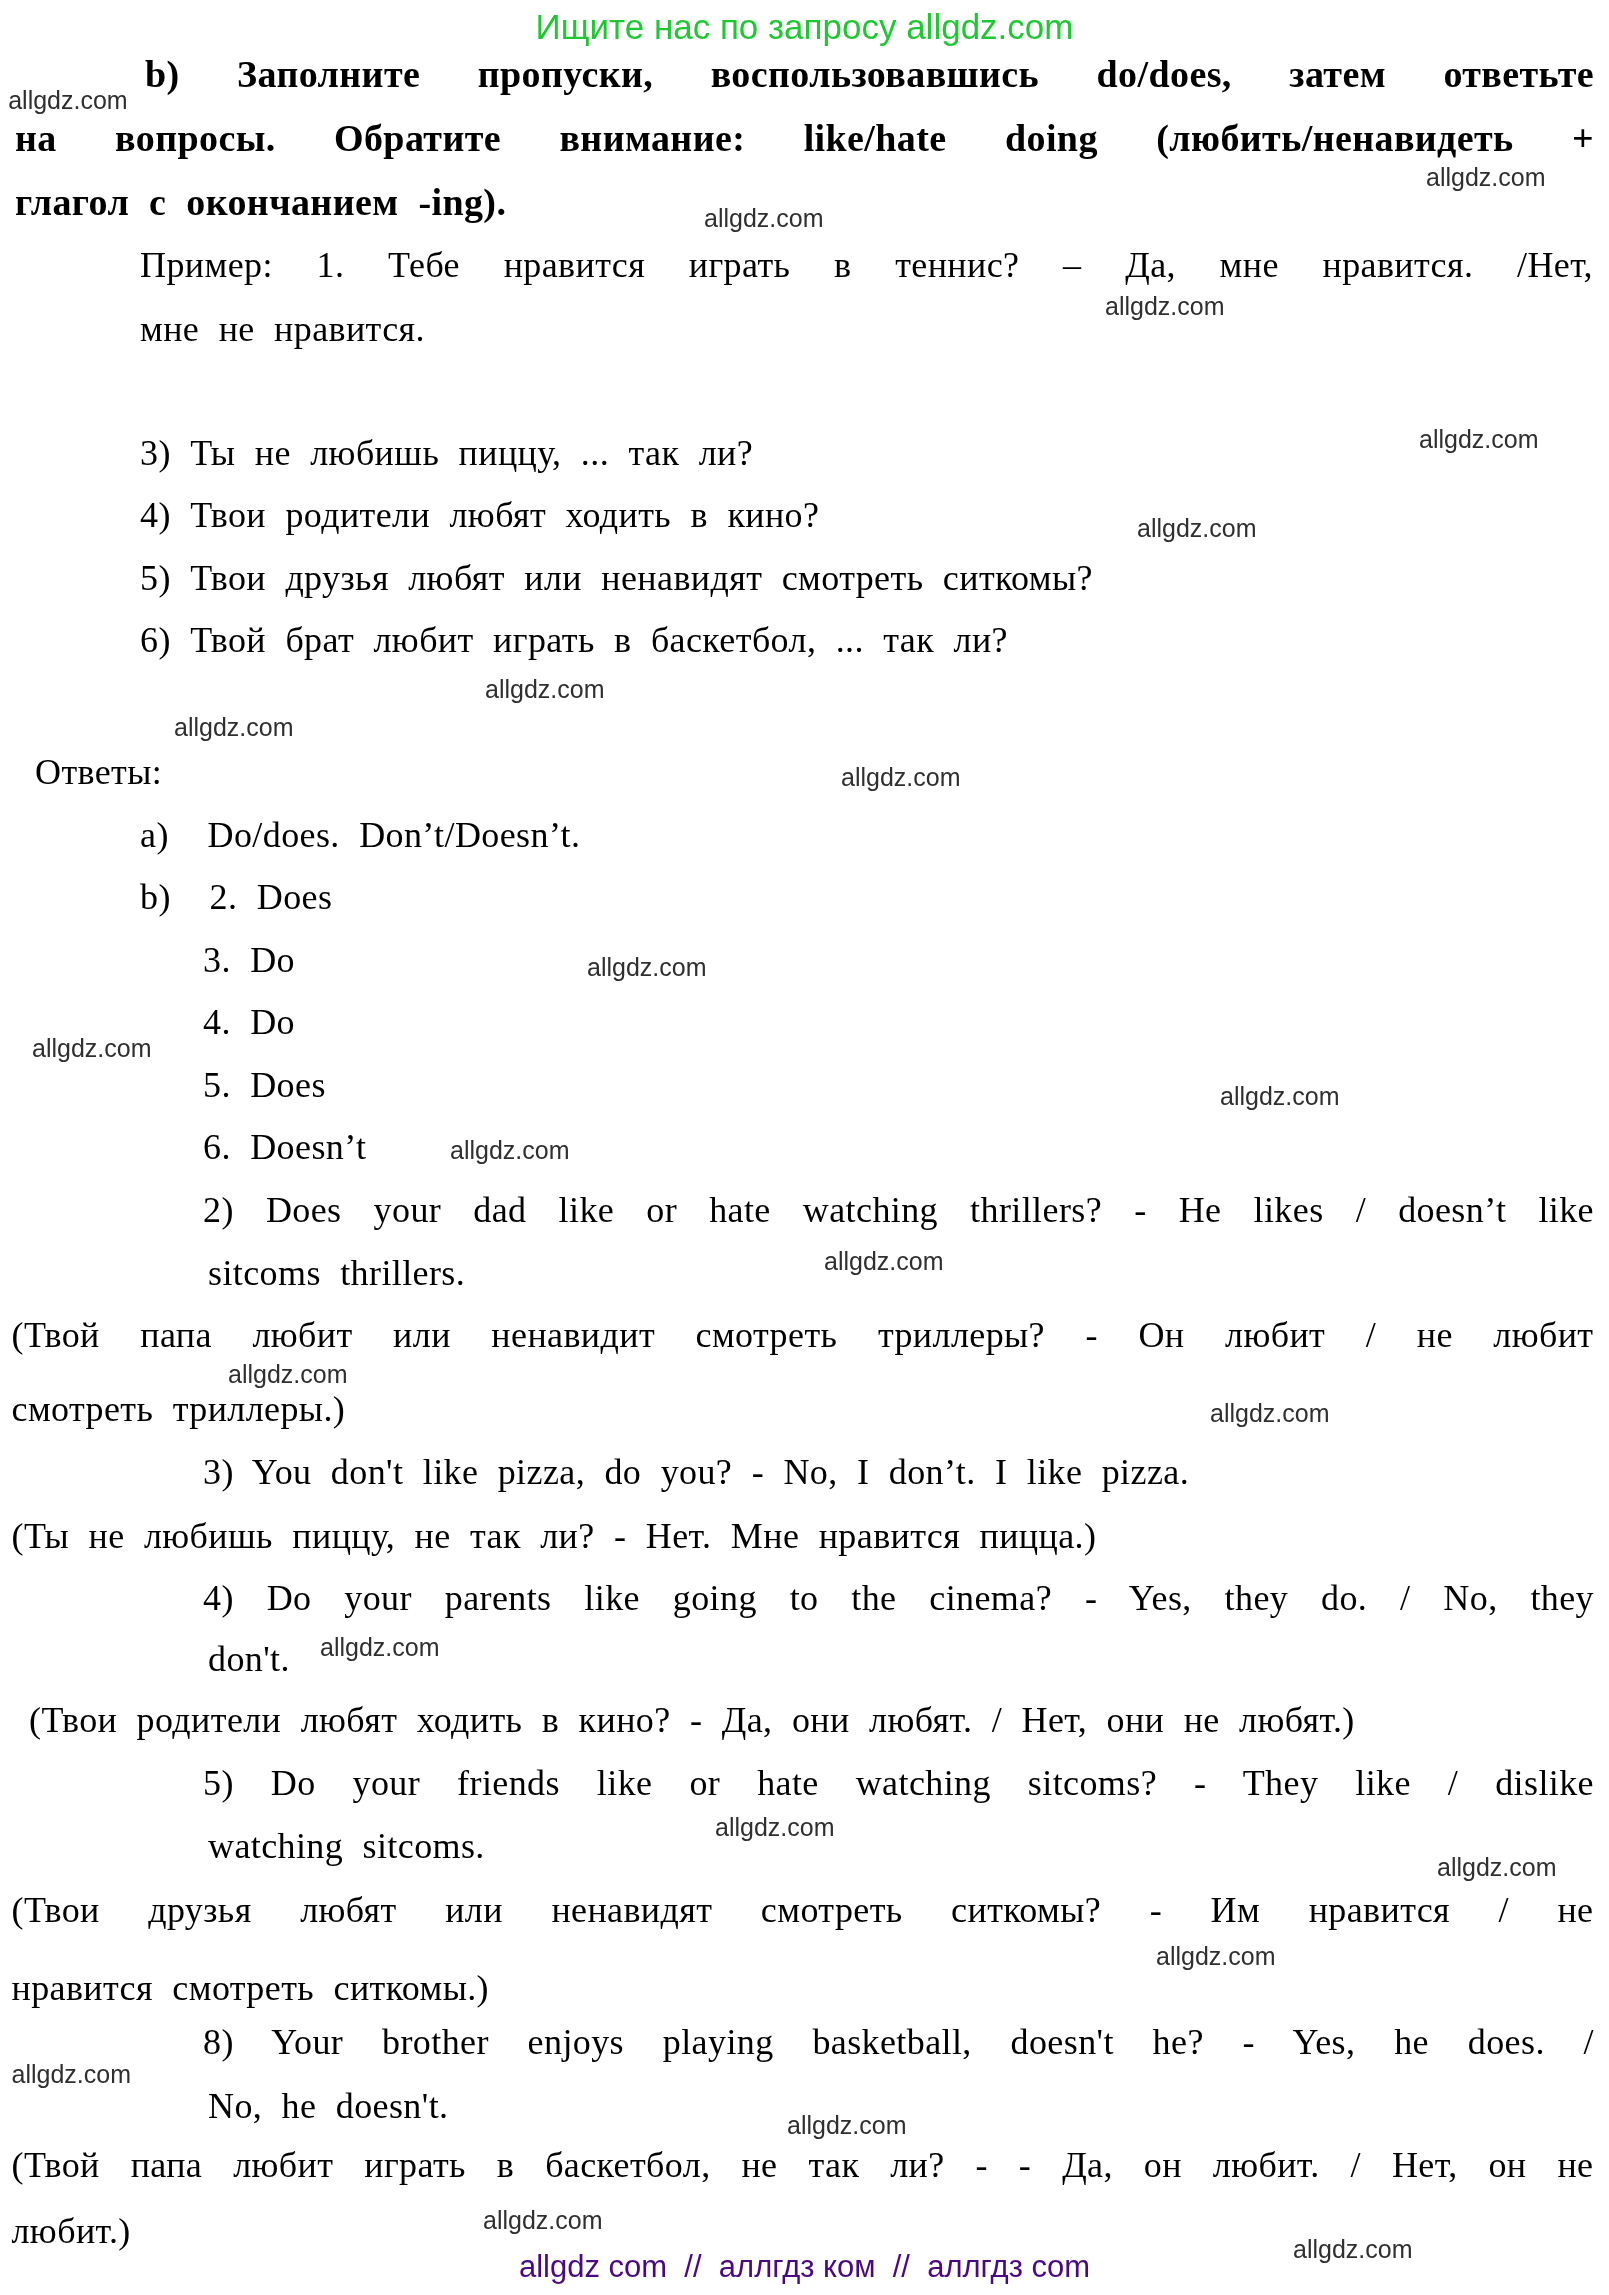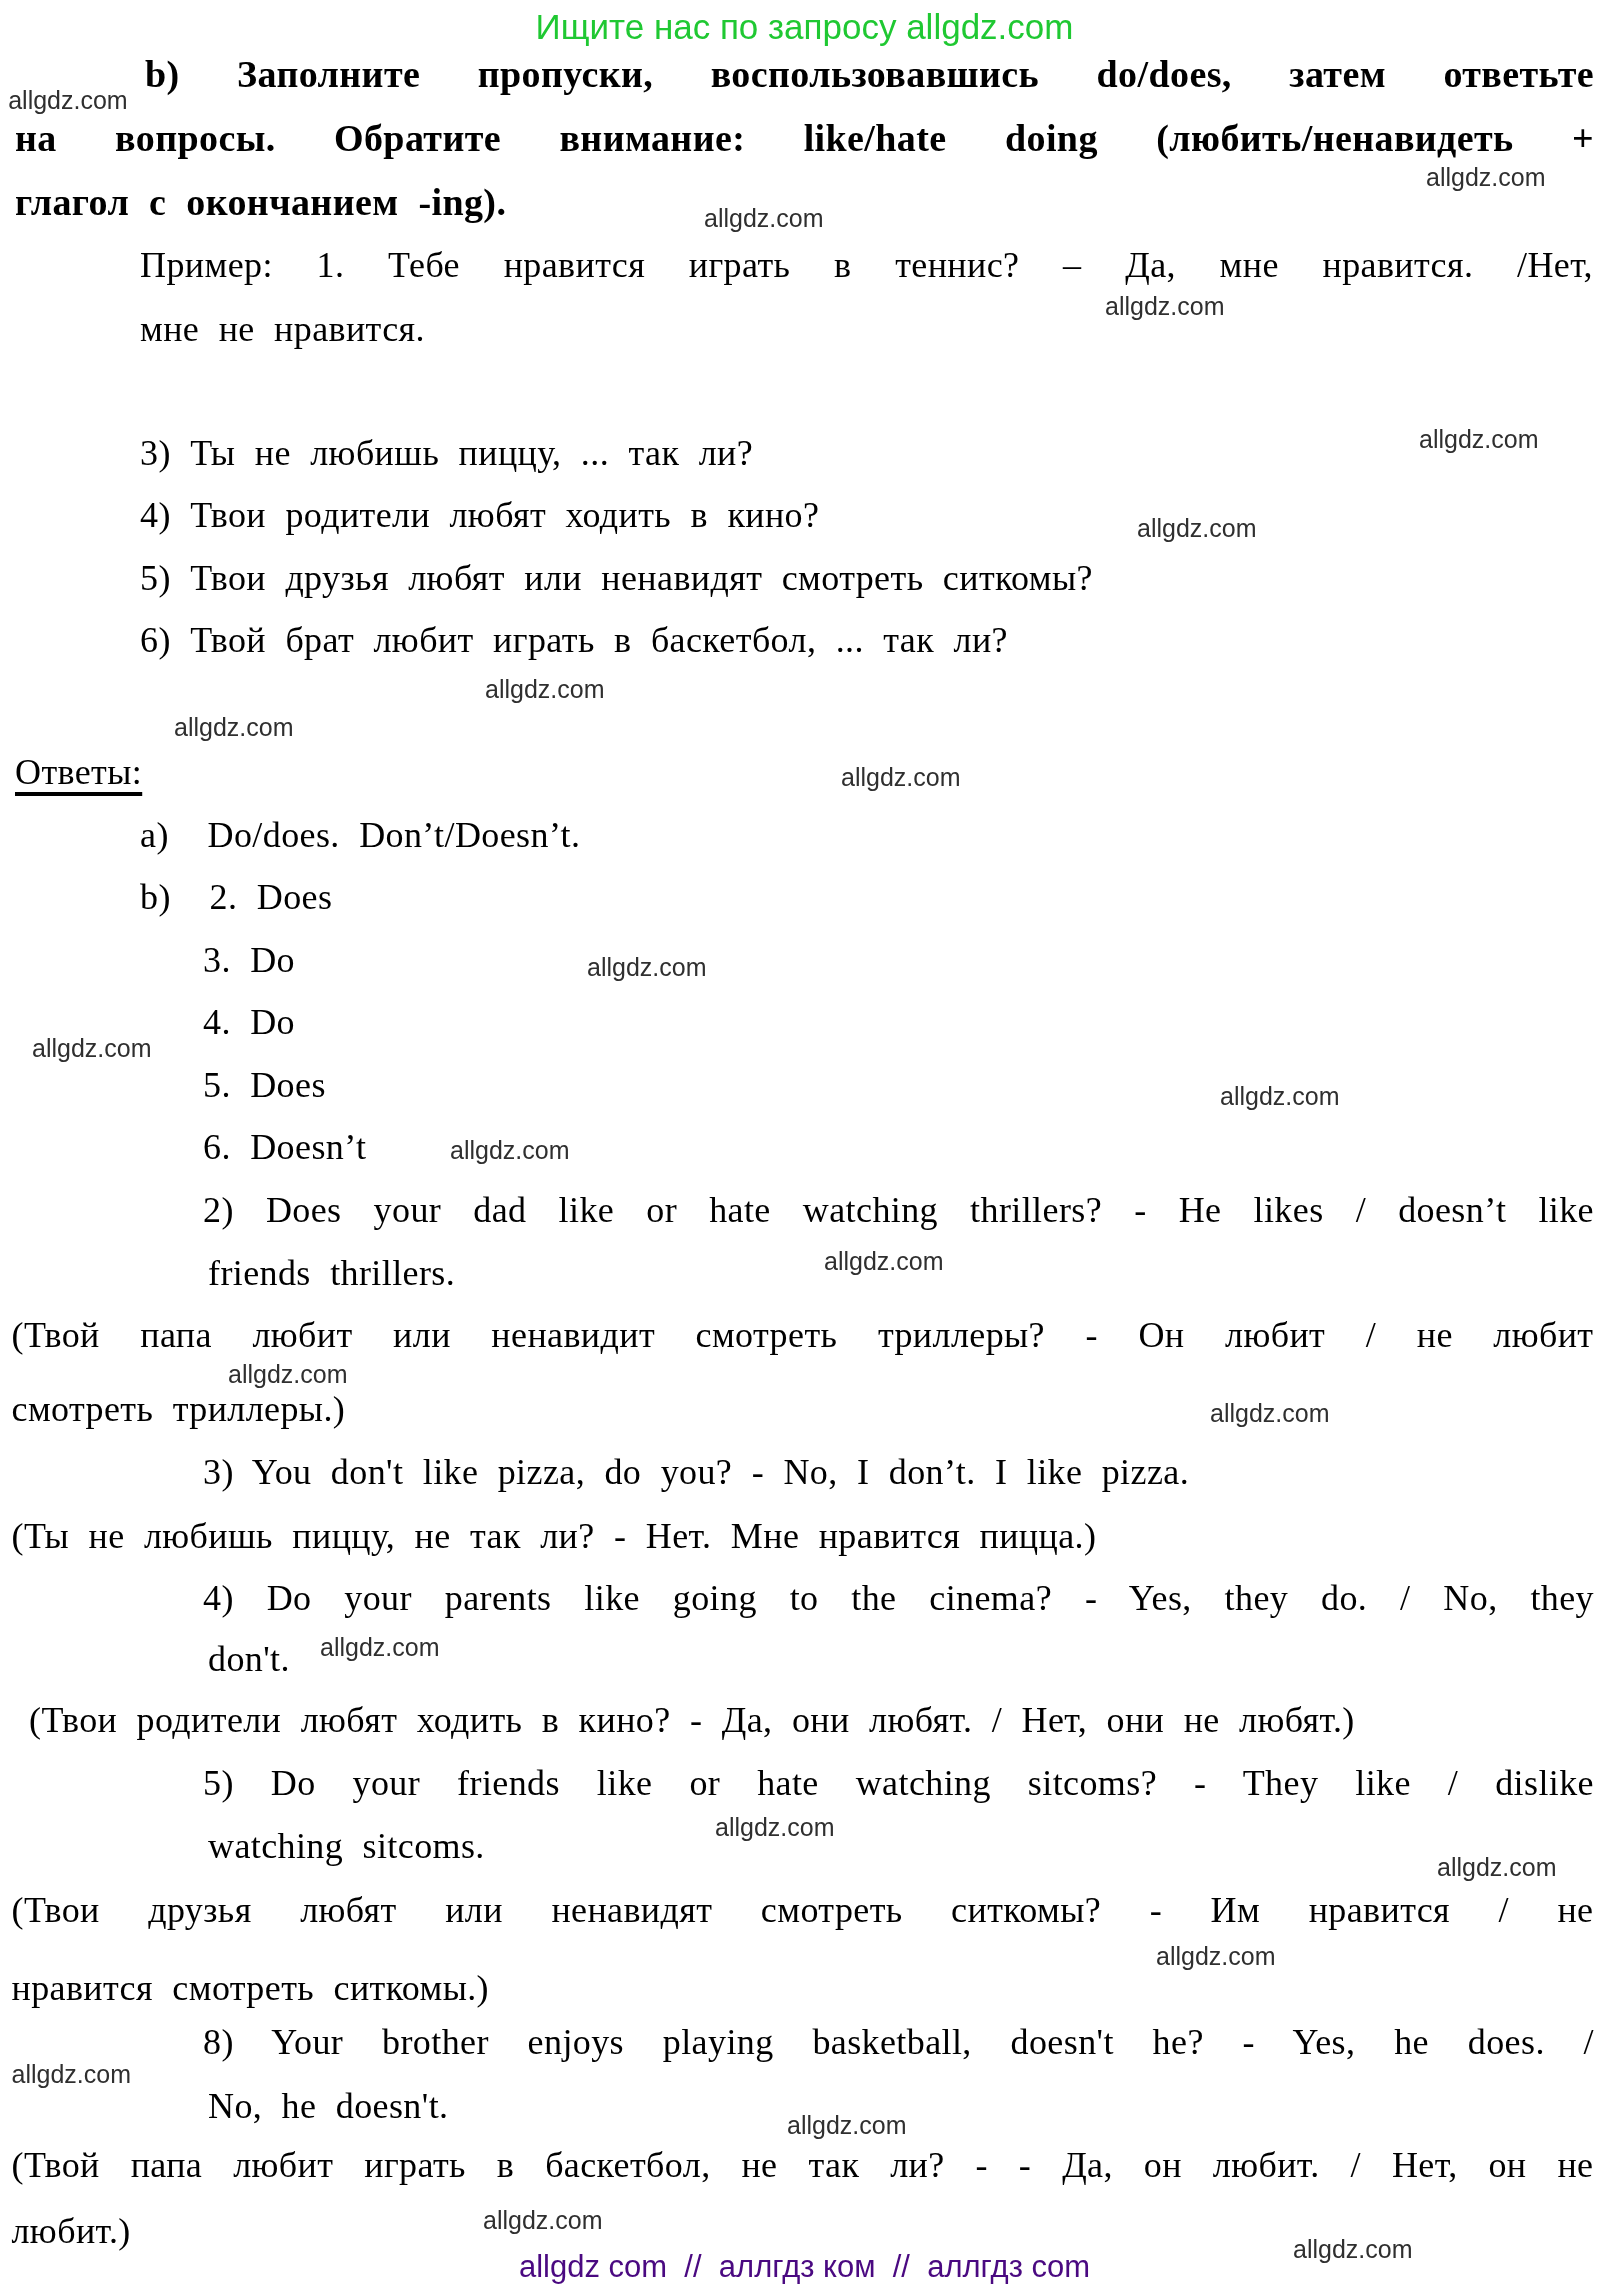--- a/index.html
+++ b/index.html
@@ -23,23 +23,23 @@
   .jl {
     position:absolute;
     font-size:36px;
     line-height:1.12;
     text-align:justify;
     text-align-last:justify;
     letter-spacing:0.4px;
   }
   .bold { font-weight:bold; font-size:38px; }
   .underlined {
-    text-decoration:underline;
     text-decoration-thickness:4.1px;
     text-underline-offset:8.2px;
+    margin-left:20px;
   }
   .wm {
     position:absolute;
     font-family:"Liberation Sans", sans-serif;
     font-size:25px;
     color:var(--wm-gray, #2f2f2f);
     white-space:pre;
     letter-spacing:0;
     word-spacing:0;
   }
@@ -84,21 +84,21 @@
   <div class="line underlined" style="left:15px; top:752px;">Ответы:</div>
 
   <div class="line" style="left:140px; top:815px;">a)  Do/does. Don’t/Doesn’t.</div>
   <div class="line" style="left:140px; top:877px;">b)  2. Does</div>
   <div class="line" style="left:203px; top:940px;text-align:right;">3. Do</div>
   <div class="line" style="left:203px; top:1002px;">4. Do</div>
   <div class="line" style="left:203px; top:1065px;">5. Does</div>
   <div class="line" style="left:203px; top:1127px;">6. Doesn’t</div>
 
   <div class="jl" style="left:203px; top:1190px; width:1391px;">2) Does your dad like or hate watching thrillers? - He likes / doesn’t like</div>
-  <div class="line" style="left:208px; top:1253px;">friends thrillers.</div>
+  <div class="line" style="left:208px; top:1253px;">sitcoms thrillers.</div>
   <div class="jl" style="left:11.5px; top:1315px; width:1582px;">(Твой папа любит или ненавидит смотреть триллеры? - Он любит / не любит</div>
   <div class="line" style="left:11.5px; top:1389px;">смотреть триллеры.)</div>
   <div class="line" style="left:203px; top:1452px;">3) You don't like pizza, do you? - No, I don’t. I like pizza.</div>
   <div class="line" style="left:11.5px; top:1516px;">(Ты не любишь пиццу, не так ли? - Нет. Мне нравится пицца.)</div>
   <div class="jl" style="left:203px; top:1578px; width:1391px;">4) Do your parents like going to the cinema? - Yes, they do. / No, they</div>
   <div class="line" style="left:208px; top:1639px;">don't.</div>
   <div class="line" style="left:29px; top:1700px;">(Твои родители любят ходить в кино? - Да, они любят. / Нет, они не любят.)</div>
   <div class="jl" style="left:203px; top:1763px; width:1391px;">5) Do your friends like or hate watching sitcoms? - They like / dislike</div>
   <div class="line" style="left:208px; top:1826px;">watching sitcoms.</div>
   <div class="jl" style="left:11.5px; top:1890px; width:1582px;">(Твои друзья любят или ненавидят смотреть ситкомы? - Им нравится / не</div>

